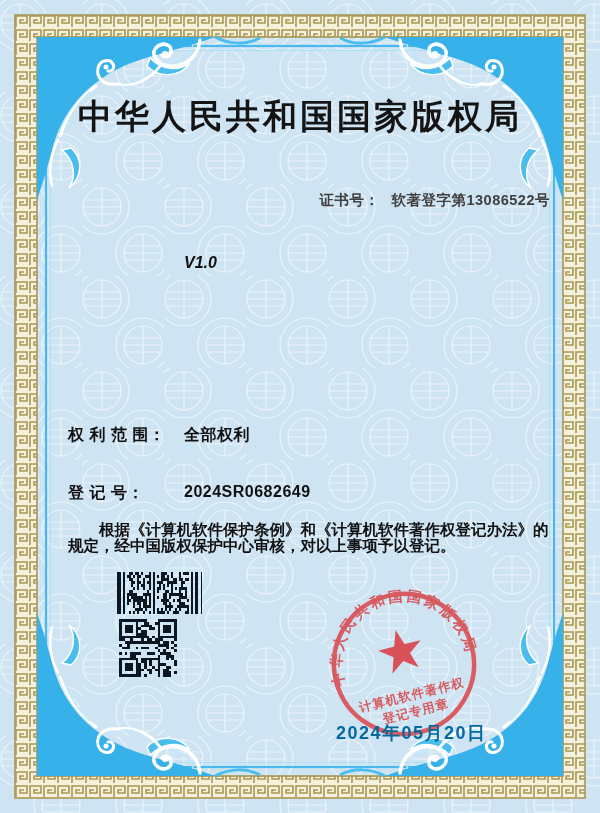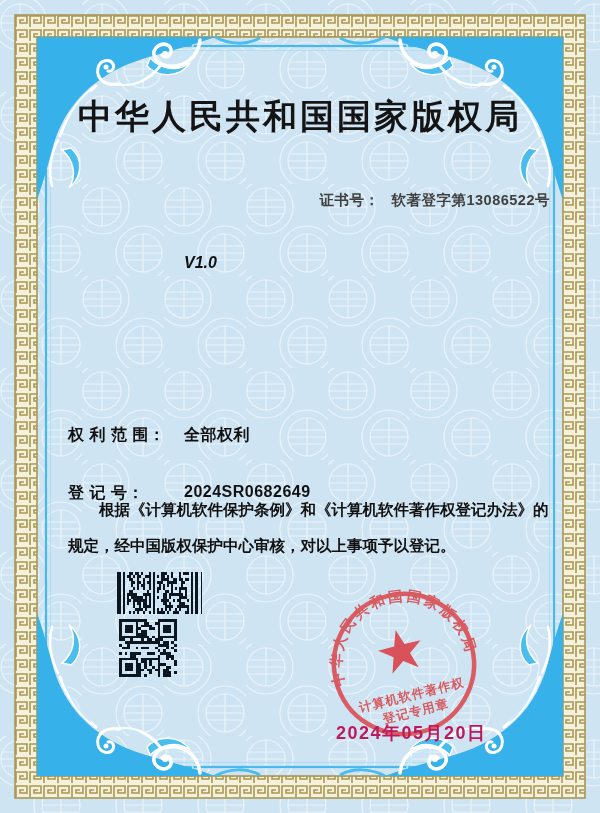--- a/index.html
+++ b/index.html
@@ -14,25 +14,25 @@
   .title{left:0;width:600px;text-align:center;font-family:"Liberation Serif","DejaVu Serif",serif;
          font-weight:700;font-size:34px;letter-spacing:3px;color:#141414;white-space:nowrap;}
   .t1{top:94px;}
   .t2{top:140px;}
   .certno{top:191px;right:50px;font-size:14.5px;font-weight:700;color:#404040;letter-spacing:.5px;white-space:nowrap;}
   .certno .gap{display:inline-block;width:12px;}
   .row{left:68px;font-size:16px;font-weight:700;letter-spacing:.5px;white-space:nowrap;}
   .row .val{position:absolute;left:116px;top:0;white-space:nowrap;}
   .version{left:184px;font-size:16px;font-weight:700;font-style:italic;}
   .stmt{left:68px;width:482px;font-size:15.5px;font-weight:700;line-height:22px;white-space:nowrap;}
-  .indent{text-indent:31px;}
+  .indent{text-indent:31px;margin-top:20px;}
   .barcode-box{left:117px;top:572px;width:86px;height:42px;}
   .qr-box{left:119px;top:619px;width:58px;height:58px;}
   .date{left:0;top:721px;width:600px;}
-  .date-inner{position:absolute;left:336px;top:0;font-size:18px;font-weight:700;color:#be185d;letter-spacing:1.5px;white-space:nowrap;text-align:right;}
+  .date-inner{position:absolute;left:336px;top:0;font-size:18px;font-weight:700;color:#0369a1;letter-spacing:1.5px;white-space:nowrap;text-align:right;}
 </style>
 </head>
 <body>
 
 <div class="page">
 
   <svg class="deco" viewBox="0 0 600 813" xmlns="http://www.w3.org/2000/svg">
     <defs>
       <pattern id="meander" width="14" height="14" patternUnits="userSpaceOnUse">
         <path d="M2 13 V2 H13 V9 H6 V6 H10" fill="none" stroke="#a89754" stroke-width="1.6"></path>

